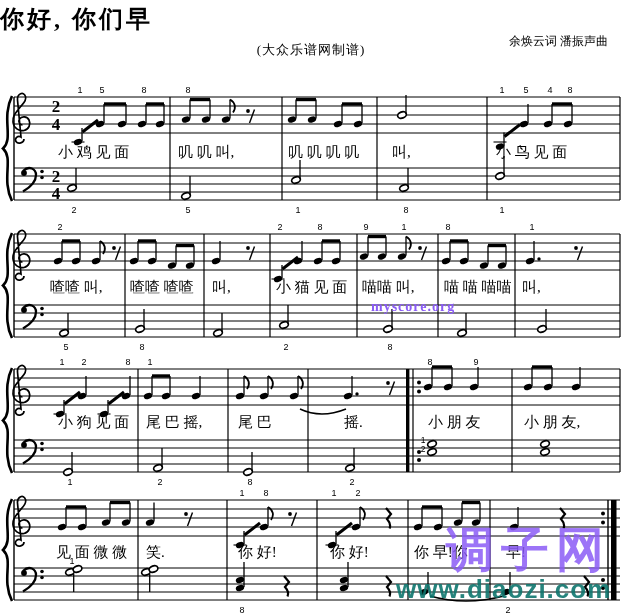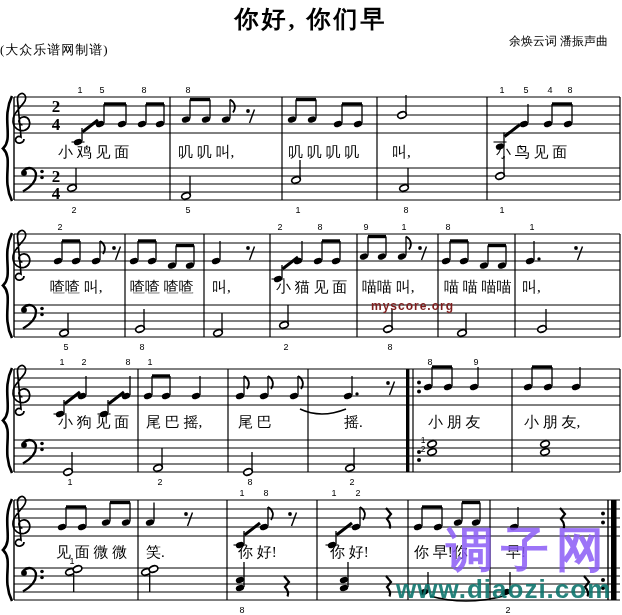--- a/index.html
+++ b/index.html
@@ -1,27 +1,27 @@
 <!DOCTYPE html>
 <html><head>
 <meta charset="utf-8">
 <style>
   html,body{margin:0;padding:0;background:#888;}
   .page{position:relative;width:622px;height:615px;background:#ffffff;overflow:hidden;
         font-family:"Liberation Serif","DejaVu Serif",serif;color:#000;}
-  .title{position:absolute;top:3px;left:0;width:100%;text-align:center;
+  .title{position:absolute;top:3px;left:0;width:100%;text-align:left;
          font-size:24px;font-weight:bold;letter-spacing:3px;z-index:3;}
-  .subtitle{position:absolute;top:41px;left:0;width:100%;
+  .subtitle{position:absolute;top:41px;left:0;width:100%;text-align:center;
             font-size:13px;letter-spacing:1px;z-index:3;}
   .credits{position:absolute;top:33px;right:14px;text-align:right;
            font-size:12px;line-height:17px;z-index:3;}
   #score{position:absolute;left:0;top:0;z-index:2;}
   .wm-myscore{position:absolute;left:371px;top:299px;z-index:4;
-              font-family:Liberation Sans, sans-serif;
-              font-size:12px;font-weight:bold;letter-spacing:1px;color:#7f1d1d;}
+              font-family:Liberation Serif, serif;
+              font-size:14px;font-weight:bold;letter-spacing:1px;color:#8b5cf6;}
   .wm-name{position:absolute;left:446px;top:518px;z-index:5;
            font-family:"Liberation Sans","DejaVu Sans",sans-serif;
            font-size:48px;font-weight:bold;letter-spacing:7px;
            color:#8b5cf6;opacity:.85;}
   .wm-url{position:absolute;left:396px;top:574px;z-index:5;
           font-family:"Liberation Sans","DejaVu Sans",sans-serif;
           font-size:26px;font-weight:bold;letter-spacing:1px;
           color:#0f766e;opacity:.9;}
 </style>
 </head>

